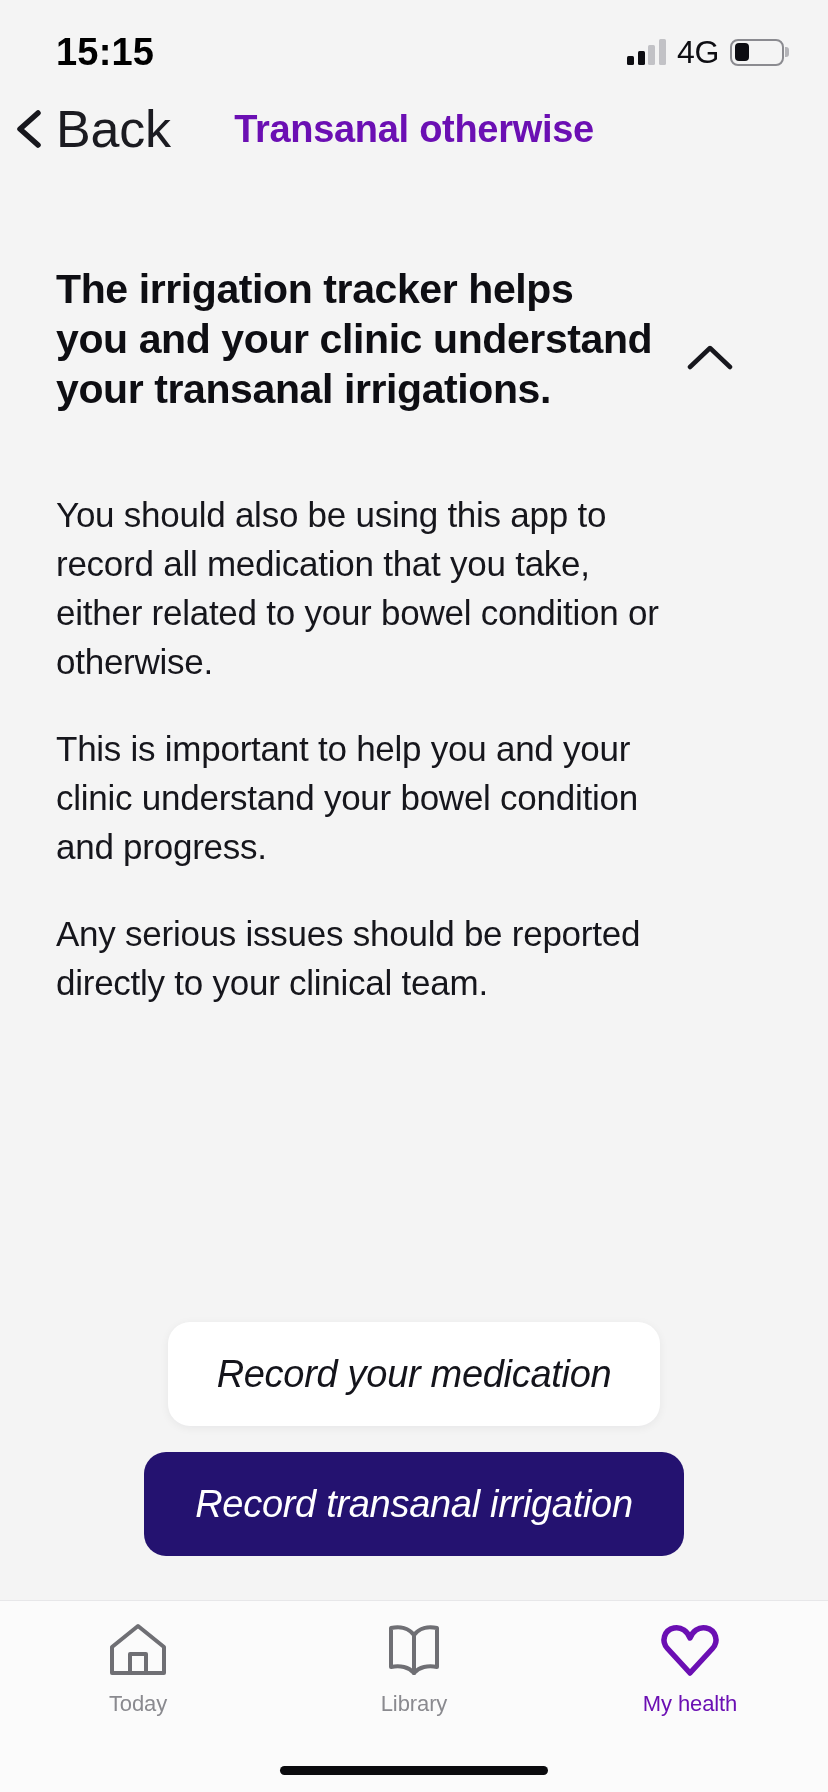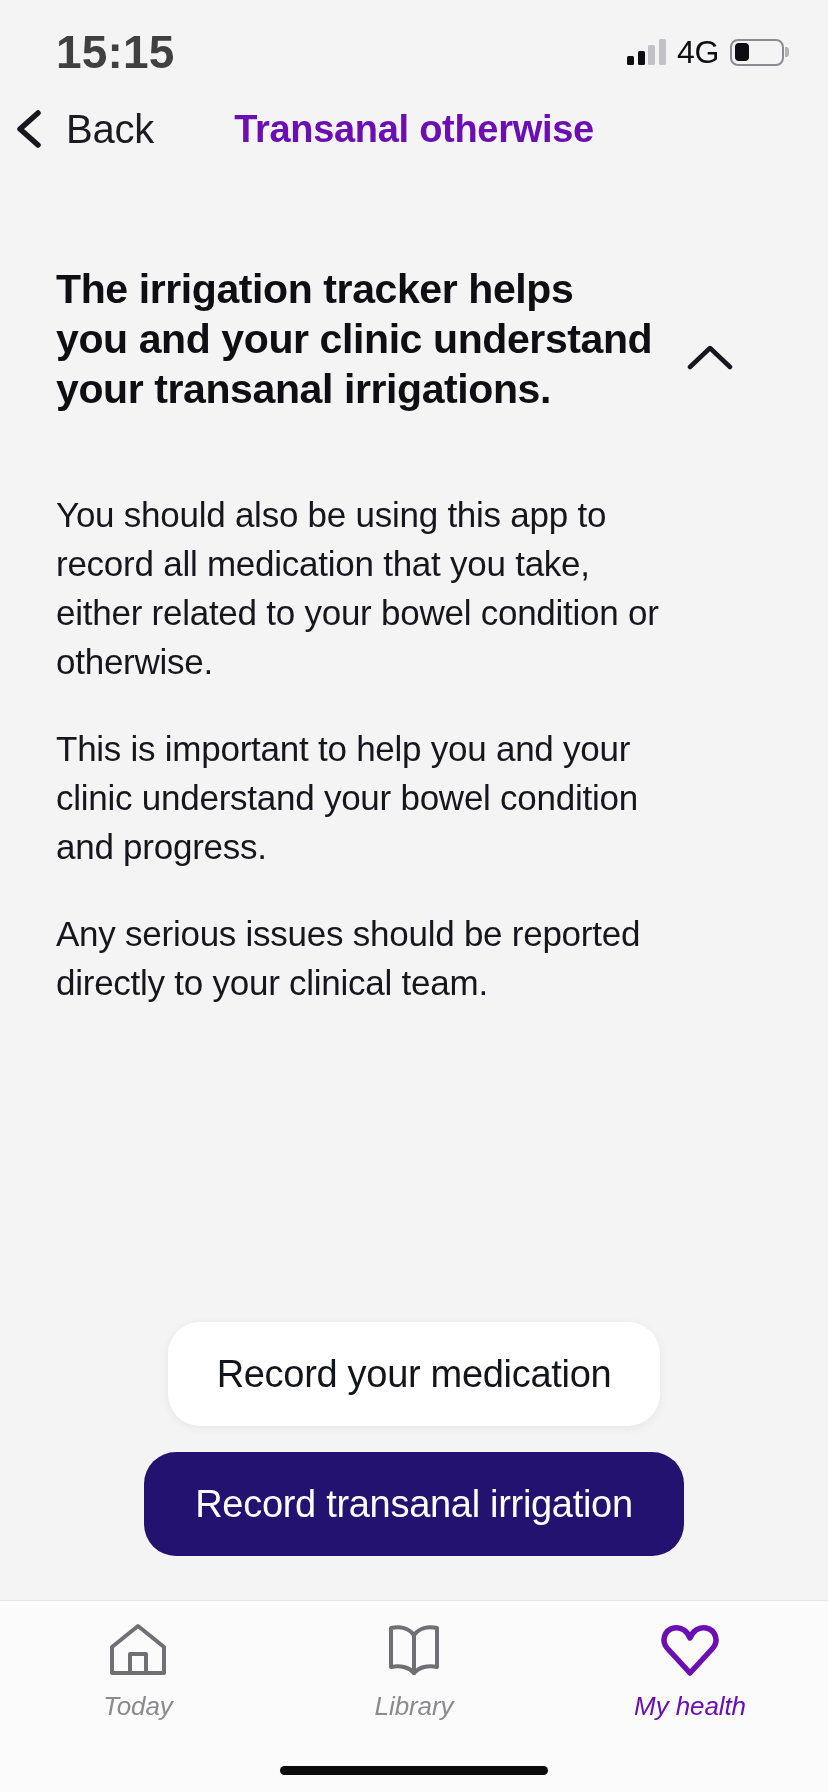--- a/index.html
+++ b/index.html
@@ -21,23 +21,23 @@
   
   .statusbar {
     height:86px;
     flex:0 0 86px;
     display:flex;
     align-items:center;
     justify-content:space-between;
     padding:18px 44px 0 56px;
   }
   .status-time {
-    font-size:46px;
+    font-size:38px;
     font-weight:700;
-    color:#404040;
+    color:#000000;
     letter-spacing:0.2px;
     font-family:"Liberation Sans", sans-serif;
   }
   .status-right {
     display:flex;
     align-items:center;
     gap:11px;
   }
   .signal {
     display:flex;
@@ -91,25 +91,24 @@
   .back-btn {
     display:flex;
     align-items:center;
     gap:14px;
     padding-left:14px;
     cursor:pointer;
     background:none; border:none;
   }
   .chev-left { display:block; width:28px; height:38px; }
   .back-label {
-    font-size:40px;
+    font-size:52px;
     color:#1b1b21;
     letter-spacing:-0.2px;
     font-family:"Liberation Sans", sans-serif;
-    margin-left:10px;
   }
   .nav-title {
     position:absolute;
     left:0; right:0;
     text-align:center;
     font-size:38px;
     font-weight:700;
     color:#6b0fb3;
     letter-spacing:-0.3px;
     pointer-events:none;
@@ -165,27 +164,28 @@
   .actions {
     padding-bottom:44px;
     display:flex;
     flex-direction:column;
     align-items:center;
     gap:26px;
   }
   .btn {
     border:none;
     cursor:pointer;
-    border-radius:32px;
+    border-radius:22px;
     font-family:"Liberation Sans", sans-serif;
     font-size:38px;
     letter-spacing:-0.3px;
     display:flex;
     align-items:center;
     justify-content:center;
+    font-style:italic;
   }
   .btn-secondary {
     width:492px; height:104px;
     background:#ffffff;
     color:#14141b;
     box-shadow:0 2px 10px rgba(20,20,30,0.06);
   }
   .btn-primary {
     width:540px; height:104px;
     background:#241270;
@@ -206,24 +206,23 @@
     flex:1 1 0;
     display:flex;
     flex-direction:column;
     align-items:center;
     gap:10px;
     cursor:pointer;
     background:none; border:none;
   }
   .tab-icon { height:62px; display:flex; align-items:center; justify-content:center; }
   .tab-label {
-    font-size:26px;
+    font-size:22px;
     color:#8a8a8f;
     letter-spacing:-0.1px;
-    font-style:italic;
   }
   .tab.active .tab-label { color:#6b0fb3; }
 
   
   .home-indicator-wrap {
     flex:0 0 44px;
     height:44px;
     background:#fbfbfb;
     display:flex;
     align-items:center;

